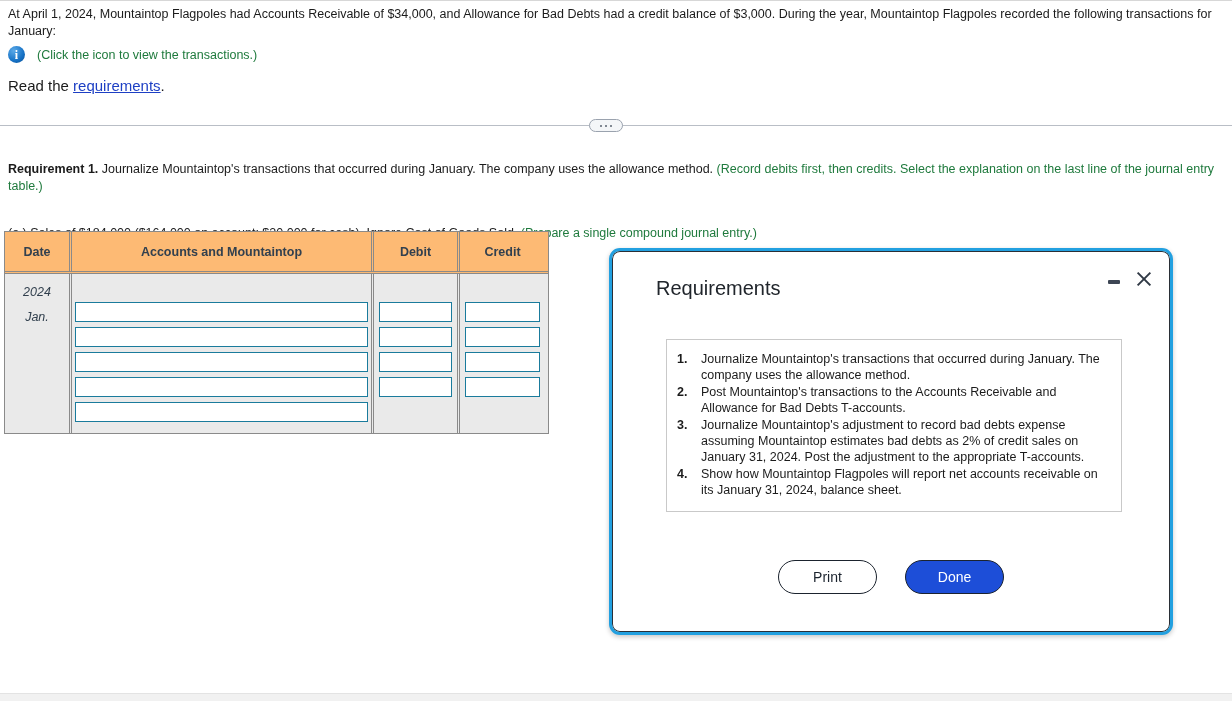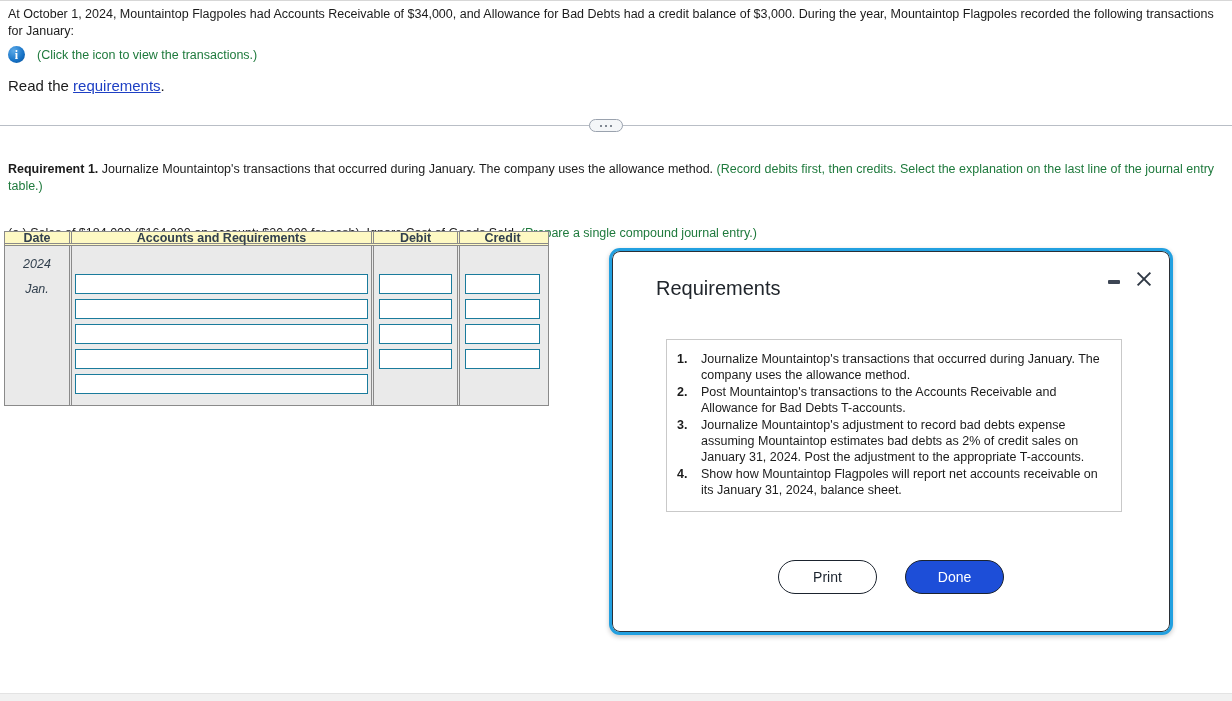--- a/index.html
+++ b/index.html
@@ -126,23 +126,23 @@
   .journal {
     position: absolute;
     top: 231px; left: 4px;
     width: 545px;
     border: 1px solid #8a8a8a;
     background: #eaeaea;
     border-collapse: separate;
   }
   .j-head {
     display: flex;
-    height: 14px;
+    height: 42px;
     border-bottom: 3px double #8a8a8a;
-    background: #fef9c3;
+    background: #fdba74;
   }
   .j-head div {
     display: flex;
     align-items: center;
     justify-content: center;
     font-size: 12.5px;
     font-weight: bold;
     color: #32404e;
   }
   .c-date   { width: 64px; }
@@ -307,21 +307,21 @@
     background: #f1f1f1;
     border-top: 1px solid #e3e3e3;
   }
 </style>
 </head>
 <body>
 
 <div class="top-rule"></div>
 
 <div class="problem">
-  <div class="problem-text">At October 1, 2024, Mountaintop Flagpoles had Accounts Receivable of $34,000, and Allowance for Bad Debts had a credit balance of $3,000. During the year, Mountaintop Flagpoles recorded the following transactions for January:</div>
+  <div class="problem-text">At April 1, 2024, Mountaintop Flagpoles had Accounts Receivable of $34,000, and Allowance for Bad Debts had a credit balance of $3,000. During the year, Mountaintop Flagpoles recorded the following transactions for January:</div>
 
   <div class="icon-line">
     <span class="info-icon">i</span>
     <span class="icon-caption">(Click the icon to view the transactions.)</span>
   </div>
 
   <div class="read-line"><span>Read the </span><span class="req-link">requirements</span><span>.</span></div>
 </div>
 
 <div class="splitter">
@@ -336,21 +336,21 @@
 <div class="req-block">
   <div class="req-head"><b>Requirement 1.</b><span> Journalize Mountaintop's transactions that occurred during January. The company uses the allowance method. </span><span class="green">(Record debits first, then credits. Select the explanation on the last line of the journal entry table.)</span></div>
 
   <div class="sub-a"><span>(a.) Sales of $184,000 ($164,000 on account; $20,000 for cash). Ignore Cost of Goods Sold. </span><span class="green">(Prepare a single compound journal entry.)</span></div>
 </div>
 
 <div class="journal">
 
   <div class="j-head">
     <div class="c-date">Date</div>
-    <div class="c-acct">Accounts and Requirements</div>
+    <div class="c-acct">Accounts and Mountaintop</div>
     <div class="c-debit">Debit</div>
     <div class="c-credit">Credit</div>
   </div>
 
   <div class="j-body">
 
     <div class="j-datecol">
       <div>2024</div>
       <div>Jan.</div>
     </div>

